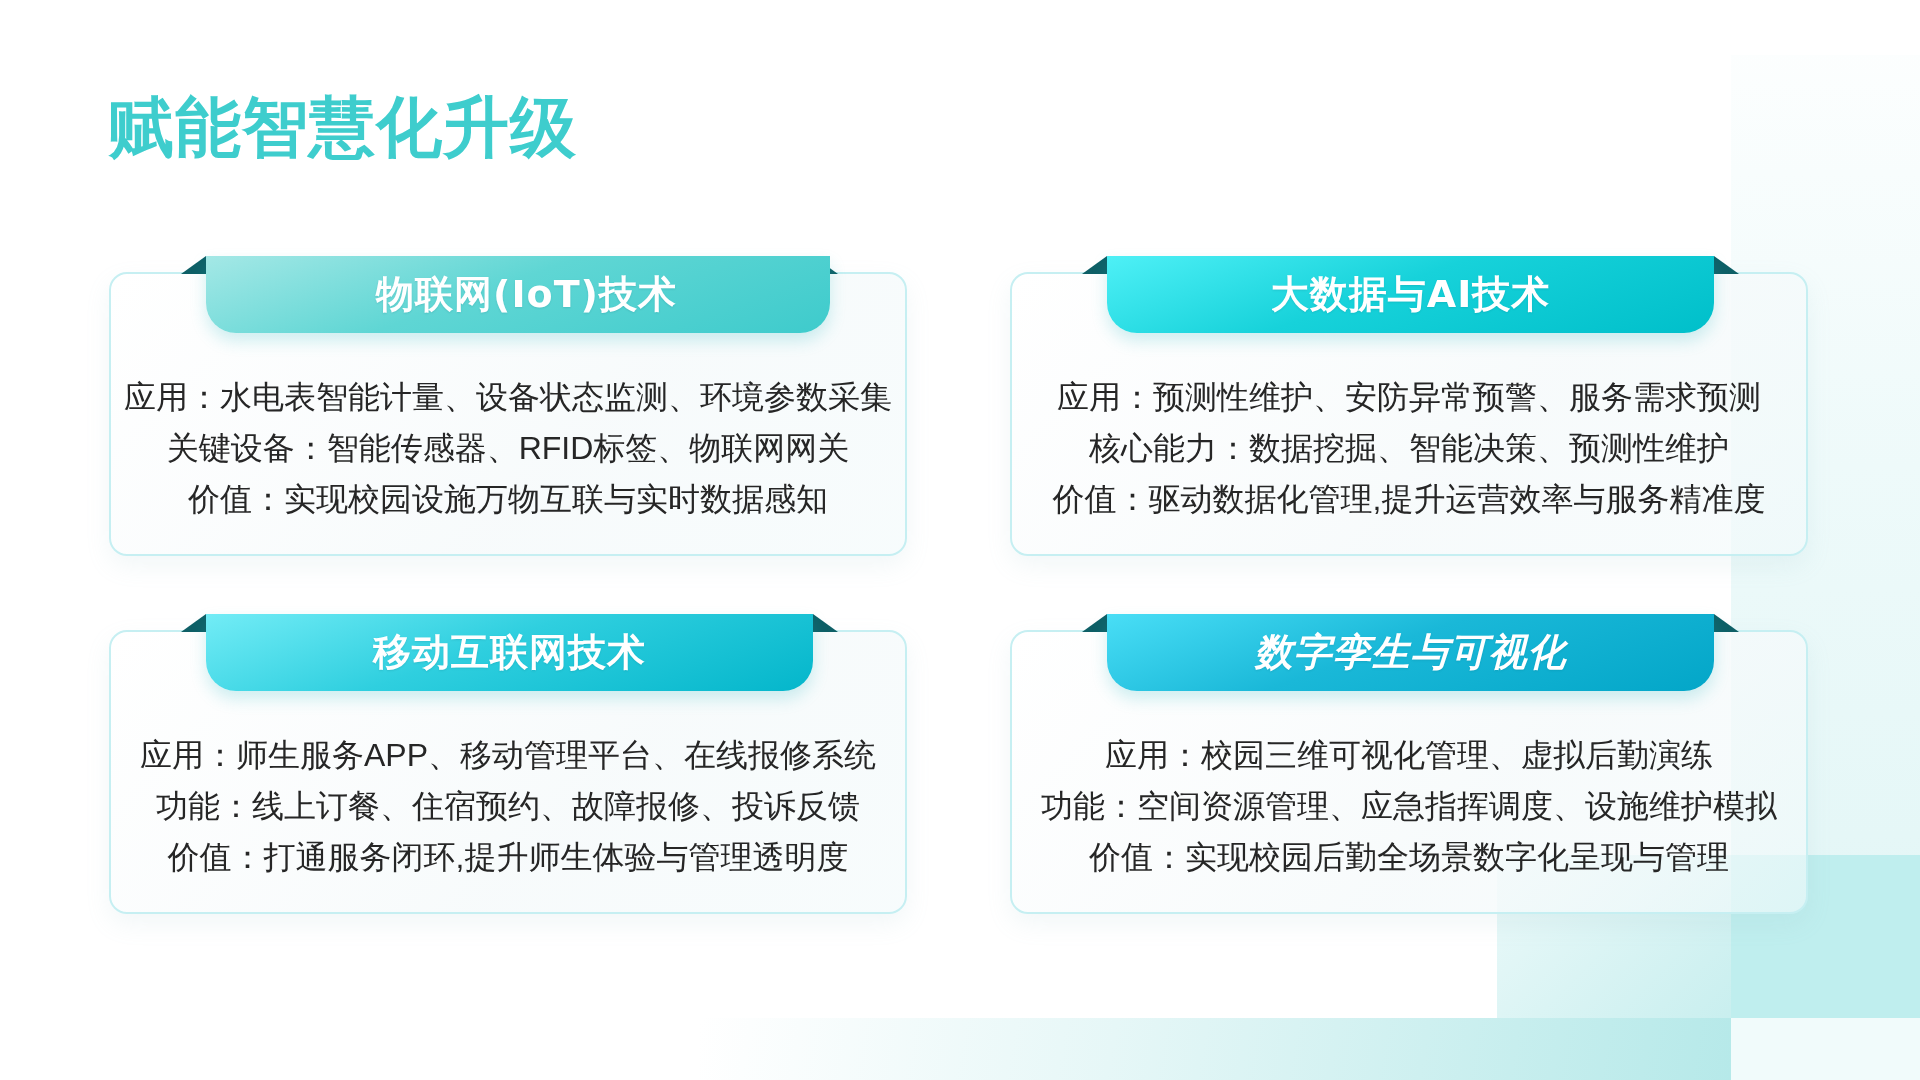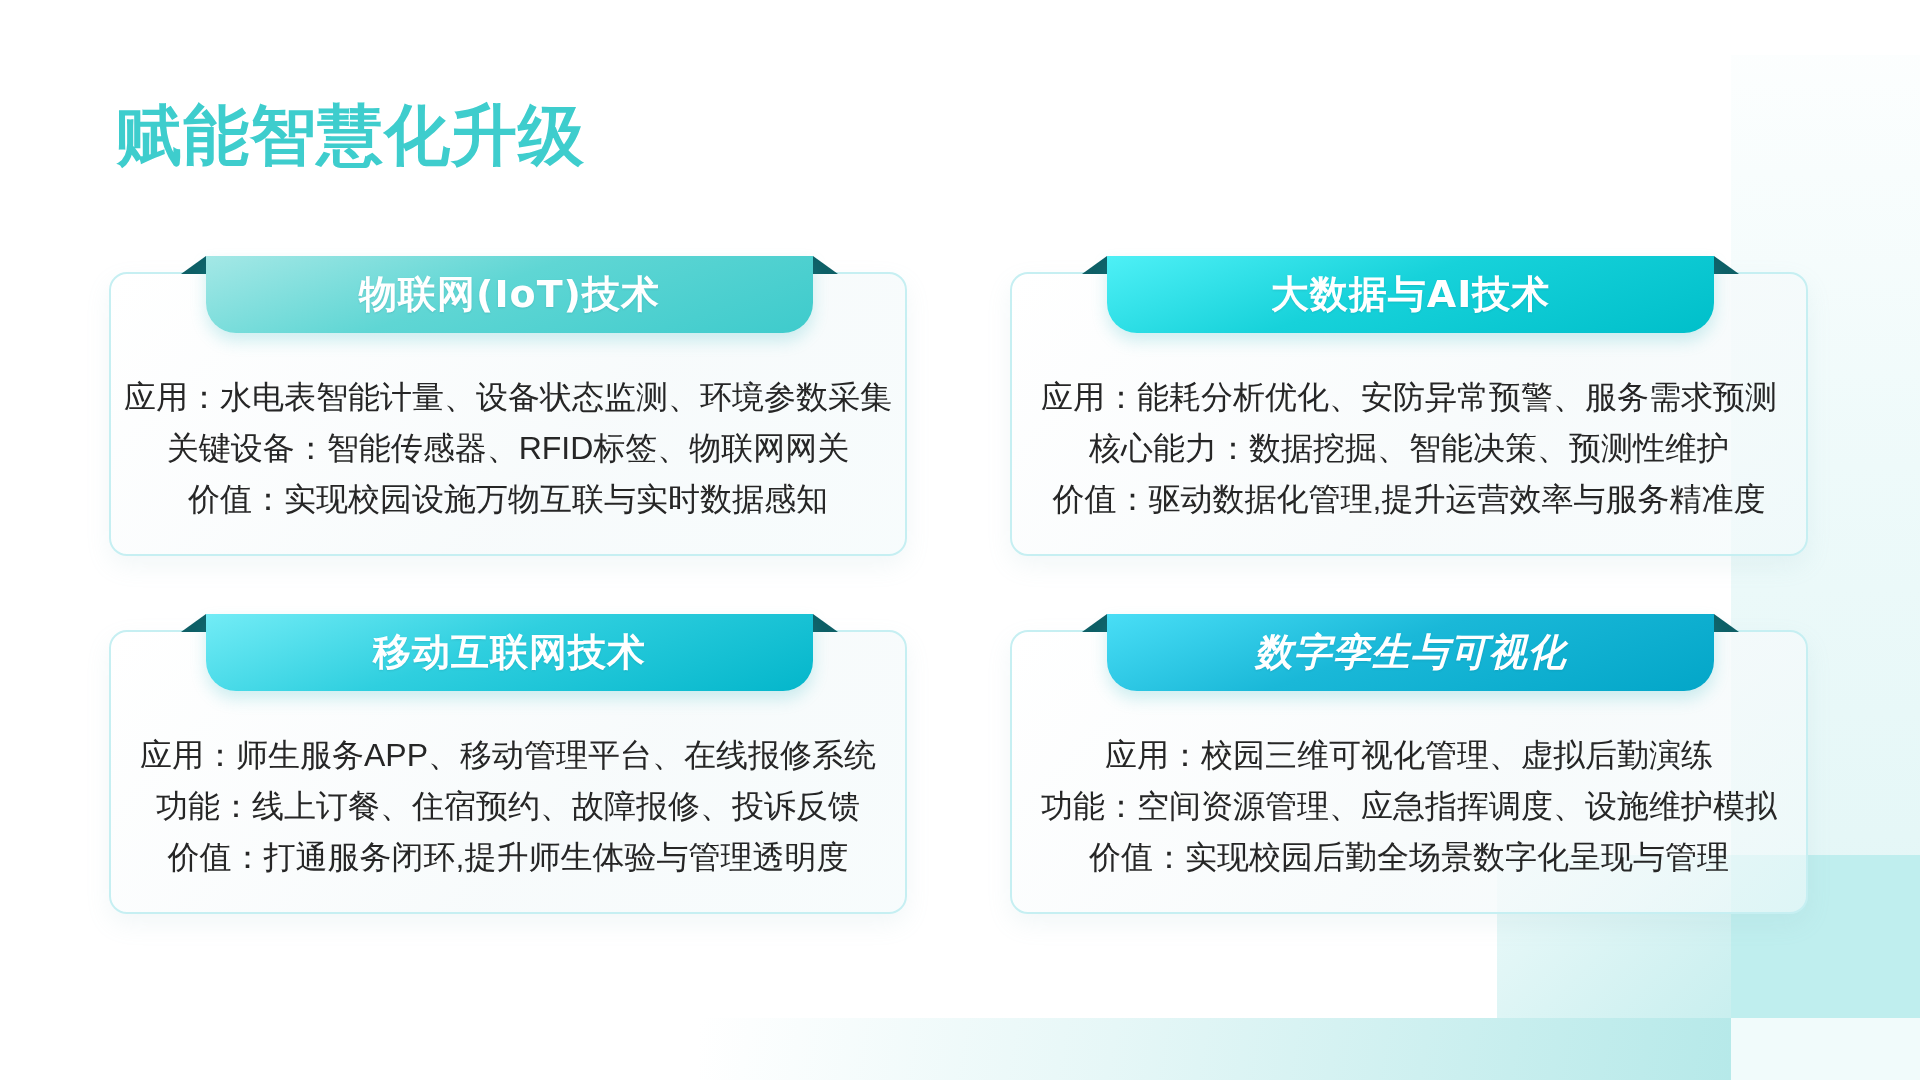--- a/index.html
+++ b/index.html
@@ -25,42 +25,42 @@
     background: linear-gradient(100deg, rgba(255,255,255,0) 0%, #e6f7f7 40%, #b6e9e9 100%);
   }
   .bg-corner-bottom {
     position: absolute; left: 1731px; top: 1018px; width: 189px; height: 62px;
     background: #f1fbfb;
   }
 
   .page-title {
     position: absolute; left: 108px; top: 88px;
     font-size: 66px; font-weight: bold; color: #3ecdcd; letter-spacing: 1px;
-    margin: 8px; line-height: 80px;
+    margin: 0; line-height: 80px;
   }
 
   .card {
     position: absolute; width: 798px; height: 284px;
     border: 2px solid #c6eff2; border-radius: 18px;
     background: linear-gradient(135deg, rgba(255,255,255,0.95) 0%, rgba(246,250,251,0.85) 60%, rgba(242,250,251,0.6) 100%);
     box-shadow: 0 10px 24px rgba(150,190,200,0.12);
     box-sizing: border-box;
   }
   .card.c1 { left: 109px; top: 272px; }
   .card.c2 { left: 1010px; top: 272px; }
   .card.c3 { left: 109px; top: 630px; }
   .card.c4 { left: 1010px; top: 630px; }
 
   .banner {
     position: absolute; left: 95px; top: -18px; width: 607px; height: 77px;
     border-radius: 0 0 30px 30px;
     display: flex; align-items: center; justify-content: center;
     box-shadow: 0 8px 16px rgba(40,180,190,0.22);
   }
-  .c1 .banner { background: linear-gradient(160deg, #a4e8e6 0%, #5fd6d4 45%, #3ecbcc 100%); }
+  .c1 .banner { background: linear-gradient(160deg, #a4e8e6 0%, #5fd6d4 45%, #3ecbcc 100%); padding-left: 17px; }
   .c2 .banner { background: linear-gradient(160deg, #4ef0f6 0%, #17d2da 45%, #00bfca 100%); }
   .c3 .banner { background: linear-gradient(160deg, #72ecf6 0%, #2fcfdf 45%, #04b6cb 100%); justify-content: center; }
   .c4 .banner { background: linear-gradient(160deg, #49def6 0%, #1ab8d8 45%, #03a6c8 100%); font-style: italic; }
 
   .banner-title {
     color: #ffffff; font-size: 38px; font-weight: bold; letter-spacing: 1px;
     text-shadow: 0 1px 2px rgba(0,90,100,0.15);
   }
   .fold-left, .fold-right {
     position: absolute; top: -18px; width: 0; height: 0;
@@ -109,21 +109,21 @@
   </div>
 </div>
 
 <div class="card c2">
   <div class="fold-left"></div>
   <div class="fold-right"></div>
   <div class="banner">
     <span class="banner-title">大数据与AI技术</span>
   </div>
   <div class="card-body">
-    <div class="card-line">应用：能耗分析优化、安防异常预警、服务需求预测</div>
+    <div class="card-line">应用：预测性维护、安防异常预警、服务需求预测</div>
     <div class="card-line">核心能力：数据挖掘、智能决策、预测性维护</div>
     <div class="card-line">价值：驱动数据化管理,提升运营效率与服务精准度</div>
   </div>
 </div>
 
 <div class="card c3">
   <div class="fold-left"></div>
   <div class="fold-right"></div>
   <div class="banner">
     <span class="banner-title">移动互联网技术</span>

